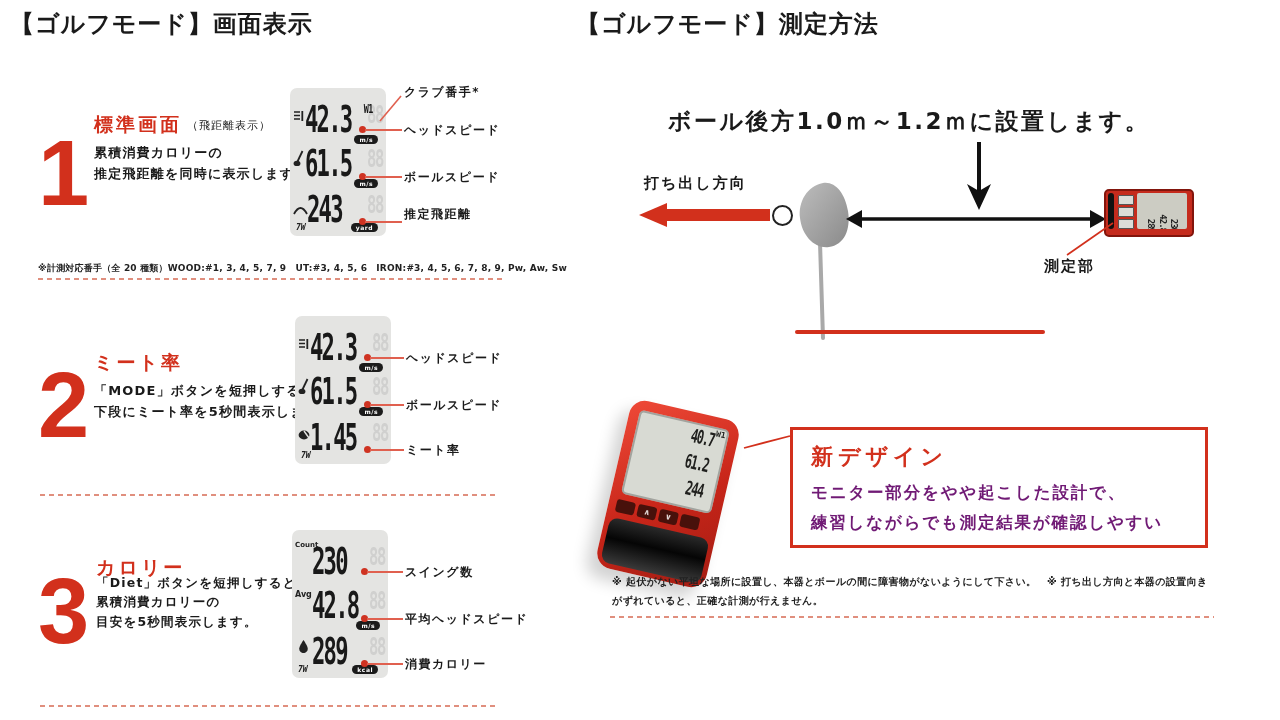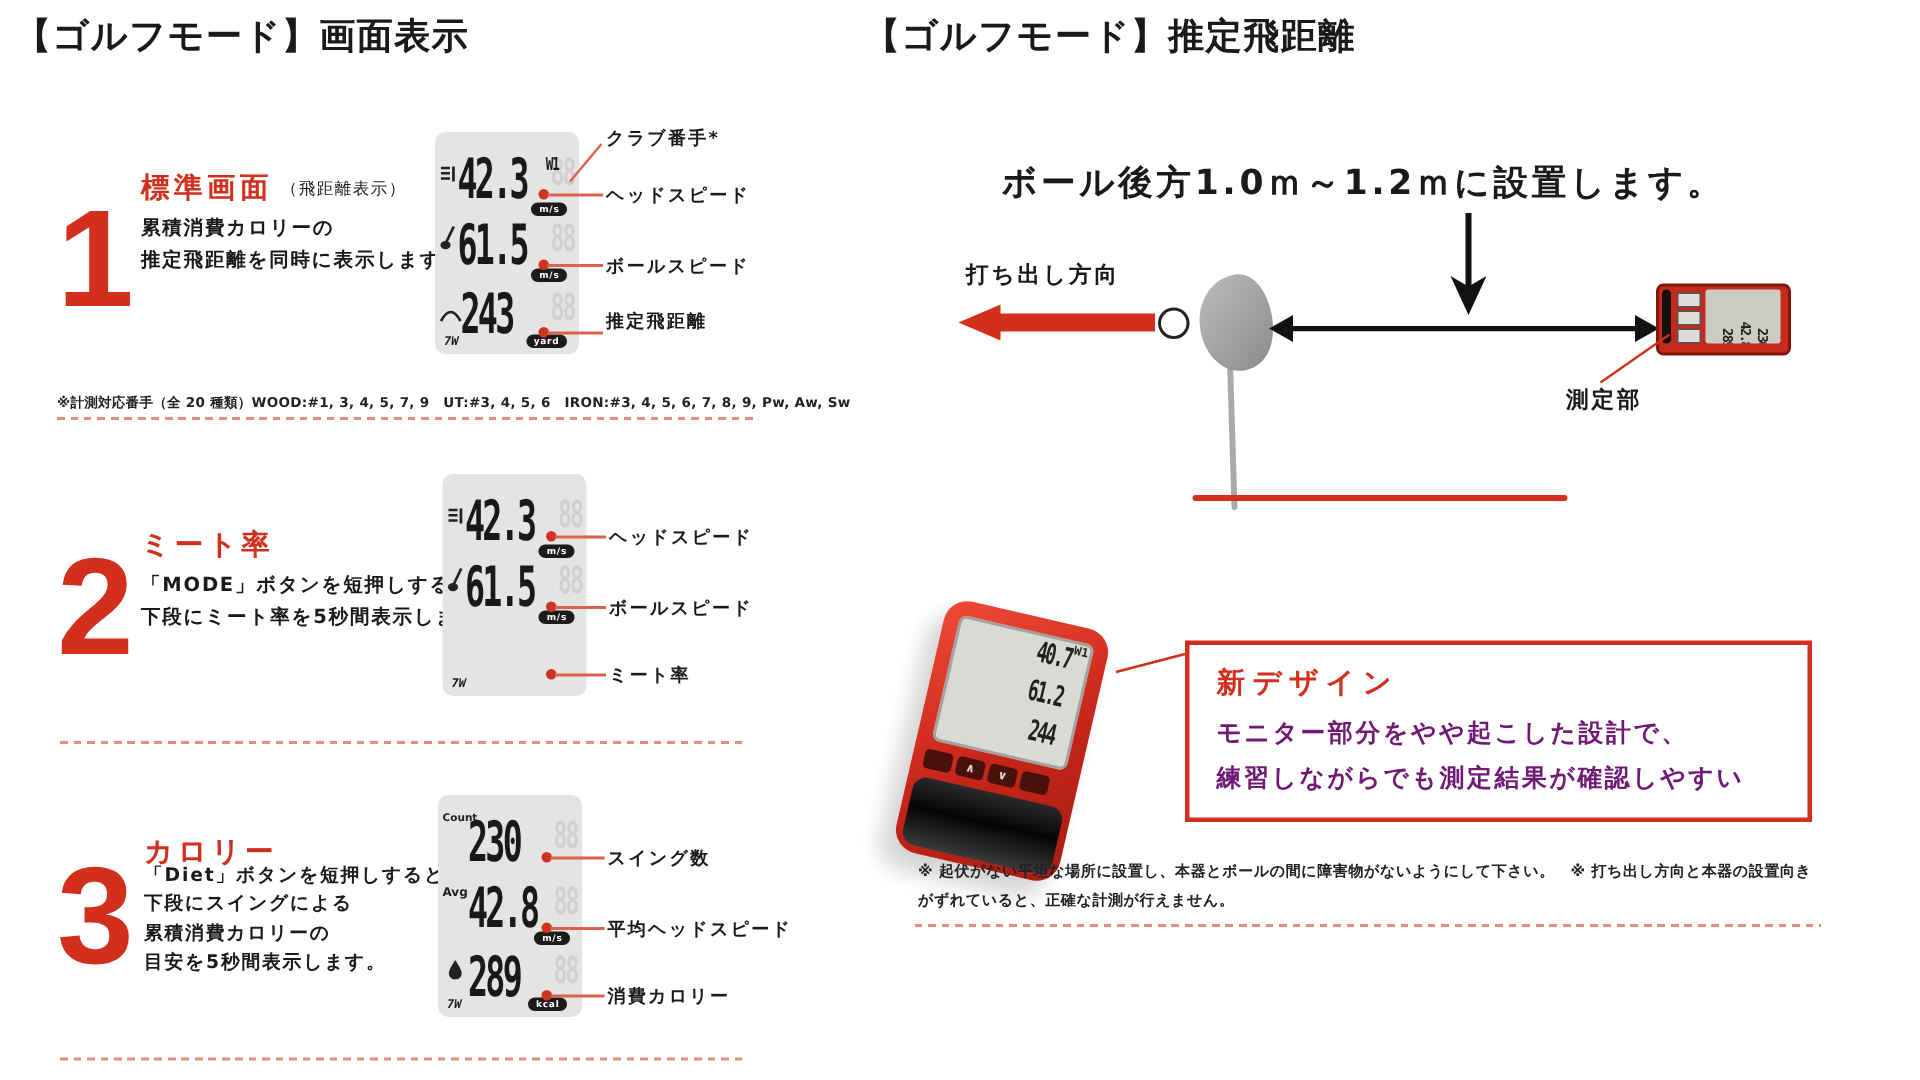--- a/index.html
+++ b/index.html
@@ -37,21 +37,21 @@
   
   .instr{font-size:23px;font-weight:bold;letter-spacing:2.5px}
   .blbl{font-size:15px;font-weight:bold;letter-spacing:2px}
   .lefty{font-size:16px;font-weight:bold;letter-spacing:2.5px}
   .underline{position:absolute;height:4px;background:#d2301c;border-radius:2px}
   .ball{position:absolute;width:17px;height:17px;border:2px solid #222;border-radius:50%;background:#fff}
   .ra-head{position:absolute;left:0;top:0;width:0;height:0;border-top:12px solid transparent;
            border-bottom:12px solid transparent;border-right:28px solid #d2301c}
   .ra-bar{position:absolute;left:27px;top:6px;width:104px;height:12px;background:#d2301c}
   .box{position:absolute;border:3px solid #d2301c;background:#fff}
-  .boxtitle{font-size:19px;color:#d2301c;font-weight:bold;letter-spacing:5px}
+  .boxtitle{font-size:22px;color:#d2301c;font-weight:bold;letter-spacing:5px}
   .boxbody{font-size:16.5px;font-weight:bold;letter-spacing:1.8px;line-height:1.8;color:#701a75}
   .fnote2{font-size:10px;font-weight:bold;line-height:1.9;letter-spacing:.4px;color:#222}
   
   .pdev{position:absolute;left:612px;top:408px;width:112px;height:172px;transform:rotate(13deg);
         background:linear-gradient(145deg,#ef4a38,#c72519 55%,#a51d13);border-radius:16px;
         box-shadow:-8px 12px 16px rgba(0,0,0,.18)}
   .pscreen{position:absolute;left:10px;top:10px;width:92px;height:86px;background:#d8dad3;
            border-radius:5px;box-shadow:inset 0 0 0 2px rgba(0,0,0,.25)}
   .prow{position:relative;height:26px;text-align:right;padding-right:13px}
   .pseg{font-family:"DejaVu Sans Mono",monospace;font-weight:bold;font-size:19px;letter-spacing:-2px;
@@ -166,40 +166,49 @@
       <span class="lcdicon" style="top:10px">
         <svg width="12" height="17">
             <path d="M9.5 1 L4.5 11.5" stroke="#222" stroke-width="1.8" fill="none"></path>
             <ellipse cx="4" cy="13.4" rx="3.4" ry="2.7" fill="#222"></ellipse>
           </svg>
       </span>
       <span class="ghost">88</span>
       <span class="seg" style="position:absolute;left:15px;top:5px">61.5</span>
       <span class="badge" style="right:8px;bottom:-6px">m/s</span>
     </div>
+    <div class="lrow" style="top:98px">
+      <span class="lcdicon" style="top:12px">
+        <svg width="13" height="11">
+            <ellipse cx="6" cy="5" rx="5.4" ry="4.4" fill="#222"></ellipse>
+            <path d="M6 1 L11 8" stroke="#e4e4e2" stroke-width="1.4"></path>
+          </svg>
+      </span>
+      <span class="ghost">88</span>
+      <span class="seg" style="position:absolute;left:15px;top:5px">1.45</span>
+    </div>
     <span class="clubind">7W</span>
   </div>
 
   <span class="dot" style="left:364px;top:354px"></span>
   <span class="lline" style="left:370px;top:357px;width:34px"></span>
   <div class="abs lbl nw" style="left:406px;top:350px">ヘッドスピード</div>
   <span class="dot" style="left:364px;top:401px"></span>
   <span class="lline" style="left:370px;top:404px;width:34px"></span>
   <div class="abs lbl nw" style="left:406px;top:397px">ボールスピード</div>
   <span class="dot" style="left:364px;top:446px"></span>
   <span class="lline" style="left:370px;top:449px;width:34px"></span>
   <div class="abs lbl nw" style="left:406px;top:442px">ミート率</div>
 
   <span class="dash" style="left:40px;top:494px;width:458px"></span>
 
   <div class="abs num" style="left:38px;top:576px">3</div>
   <div class="abs stitle nw" style="left:96px;top:555px">カロリー</div>
   <div class="abs sbody3 nw" style="left:96px;top:573px">
     <div>「Diet」ボタンを短押しすると、</div>
-    <div>下段にスイングによる</div>
     <div>累積消費カロリーの</div>
     <div>目安を5秒間表示します。</div>
   </div>
 
   <div class="lcd" style="left:292px;top:530px">
     <div class="lrow" style="top:8px">
       <span class="pre" style="left:3px;top:3px;font-size:7px">Count</span>
       <span class="ghost">88</span>
       <span class="seg" style="position:absolute;left:20px;top:5px">230</span>
     </div>
@@ -227,21 +236,21 @@
   <div class="abs lbl nw" style="left:405px;top:564px">スイング数</div>
   <span class="dot" style="left:361px;top:615px"></span>
   <span class="lline" style="left:367px;top:618px;width:36px"></span>
   <div class="abs lbl nw" style="left:405px;top:611px">平均ヘッドスピード</div>
   <span class="dot" style="left:361px;top:660px"></span>
   <span class="lline" style="left:367px;top:663px;width:36px"></span>
   <div class="abs lbl nw" style="left:405px;top:656px">消費カロリー</div>
 
   <span class="dash" style="left:40px;top:705px;width:458px"></span>
 
-  <div class="abs hdr nw" style="left:576px;top:8px">【ゴルフモード】推定飛距離</div>
+  <div class="abs hdr nw" style="left:576px;top:8px">【ゴルフモード】測定方法</div>
 
   <div class="abs instr nw" style="left:668px;top:106px">ボール後方1.0ｍ～1.2ｍに設置します。</div>
 
   <svg class="abs" style="left:962px;top:140px" width="34" height="72">
     <path d="M17 2 V52" stroke="#111" stroke-width="4"></path>
     <path d="M5 44 L17 70 L29 44 L17 51 Z" fill="#111"></path>
   </svg>
 
   <div class="abs blbl nw" style="left:644px;top:174px">打ち出し方向</div>
   <div class="abs" style="left:639px;top:203px;width:132px;height:24px">

